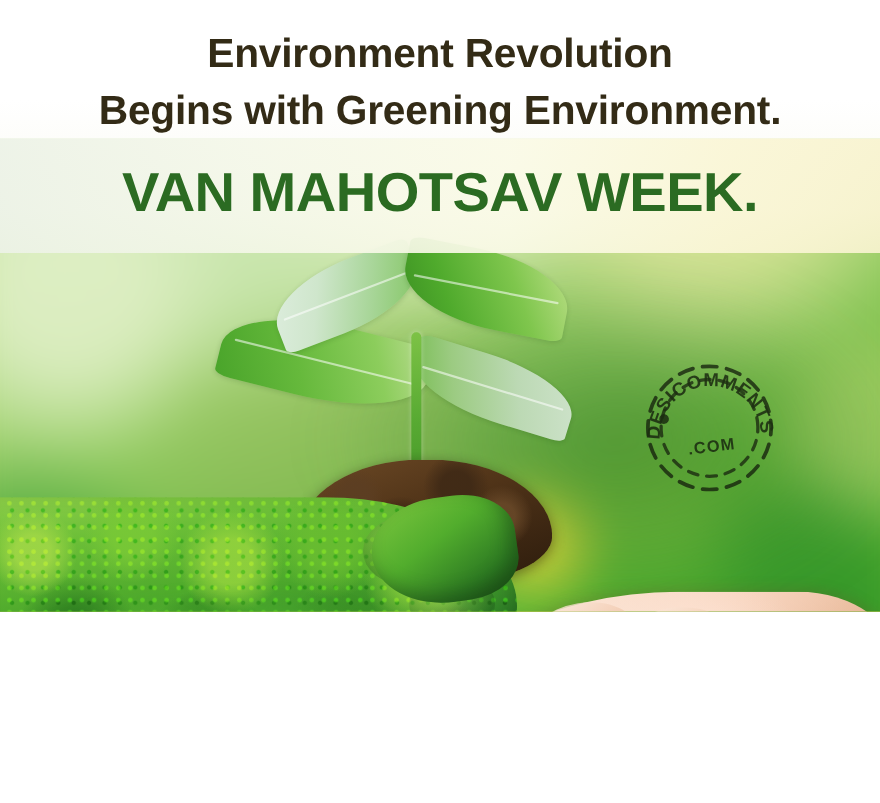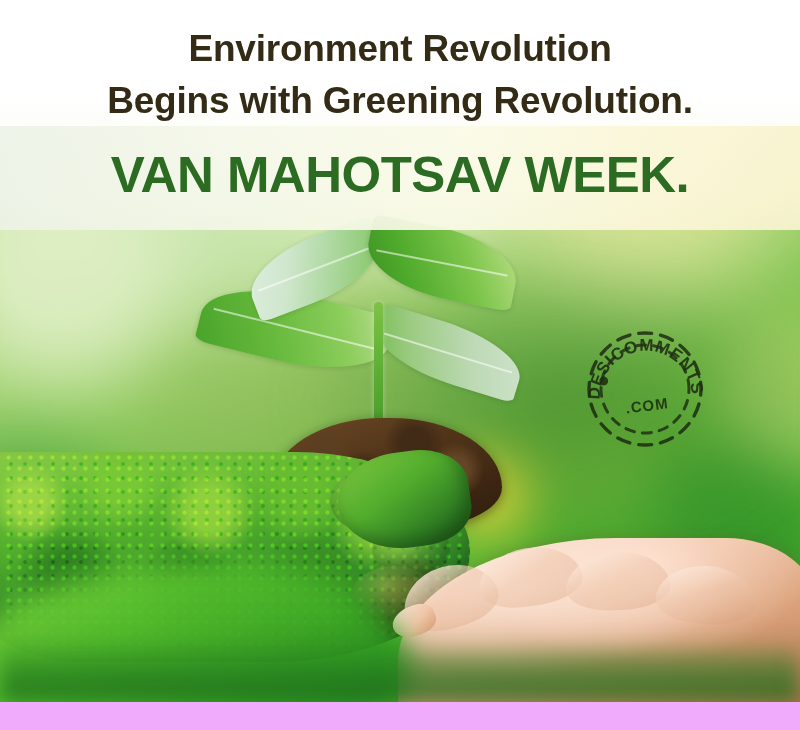--- a/index.html
+++ b/index.html
@@ -7,22 +7,22 @@
 
   html, body {
     width:800px; height:730px;
     background:#ffffff;
     font-family:"Liberation Sans", sans-serif;
     overflow:hidden;
   }
 
   #poster {
     position:relative;
-    width:800px; height:730px;
-    background:#f0abfc;
+    width:800px; height:556px;
+    background:#eab308;
     overflow:hidden;
   }
 
   
   .photo {
     position:absolute;
     left:0; top:0; width:800px; height:702px;
     overflow:hidden;
     background:#93c246;
   }
@@ -349,21 +349,21 @@
 
     <div class="fg-leaf"></div>
     <div class="bottom-band"></div>
   </div>
 
   <div class="header-wash"></div>
   <div class="header-fade"></div>
 
   <div class="headline-wrap">
     <div class="line1">Environment Revolution</div>
-    <div class="line2">Begins with Greening Revolution.</div>
+    <div class="line2">Begins with Greening Environment.</div>
     <div class="line3">VAN MAHOTSAV WEEK.</div>
   </div>
 
   <div class="stamp">
     <svg viewBox="0 0 124 124" aria-hidden="true">
       <defs>
         <path id="arcTop" d="M 16,70 A 46,46 0 0 1 108,70"></path>
       </defs>
 
       <circle cx="62" cy="62" r="56" fill="none" stroke="#15200d" stroke-width="3.4" stroke-dasharray="13 9" stroke-linecap="round" opacity="0.88"></circle>

